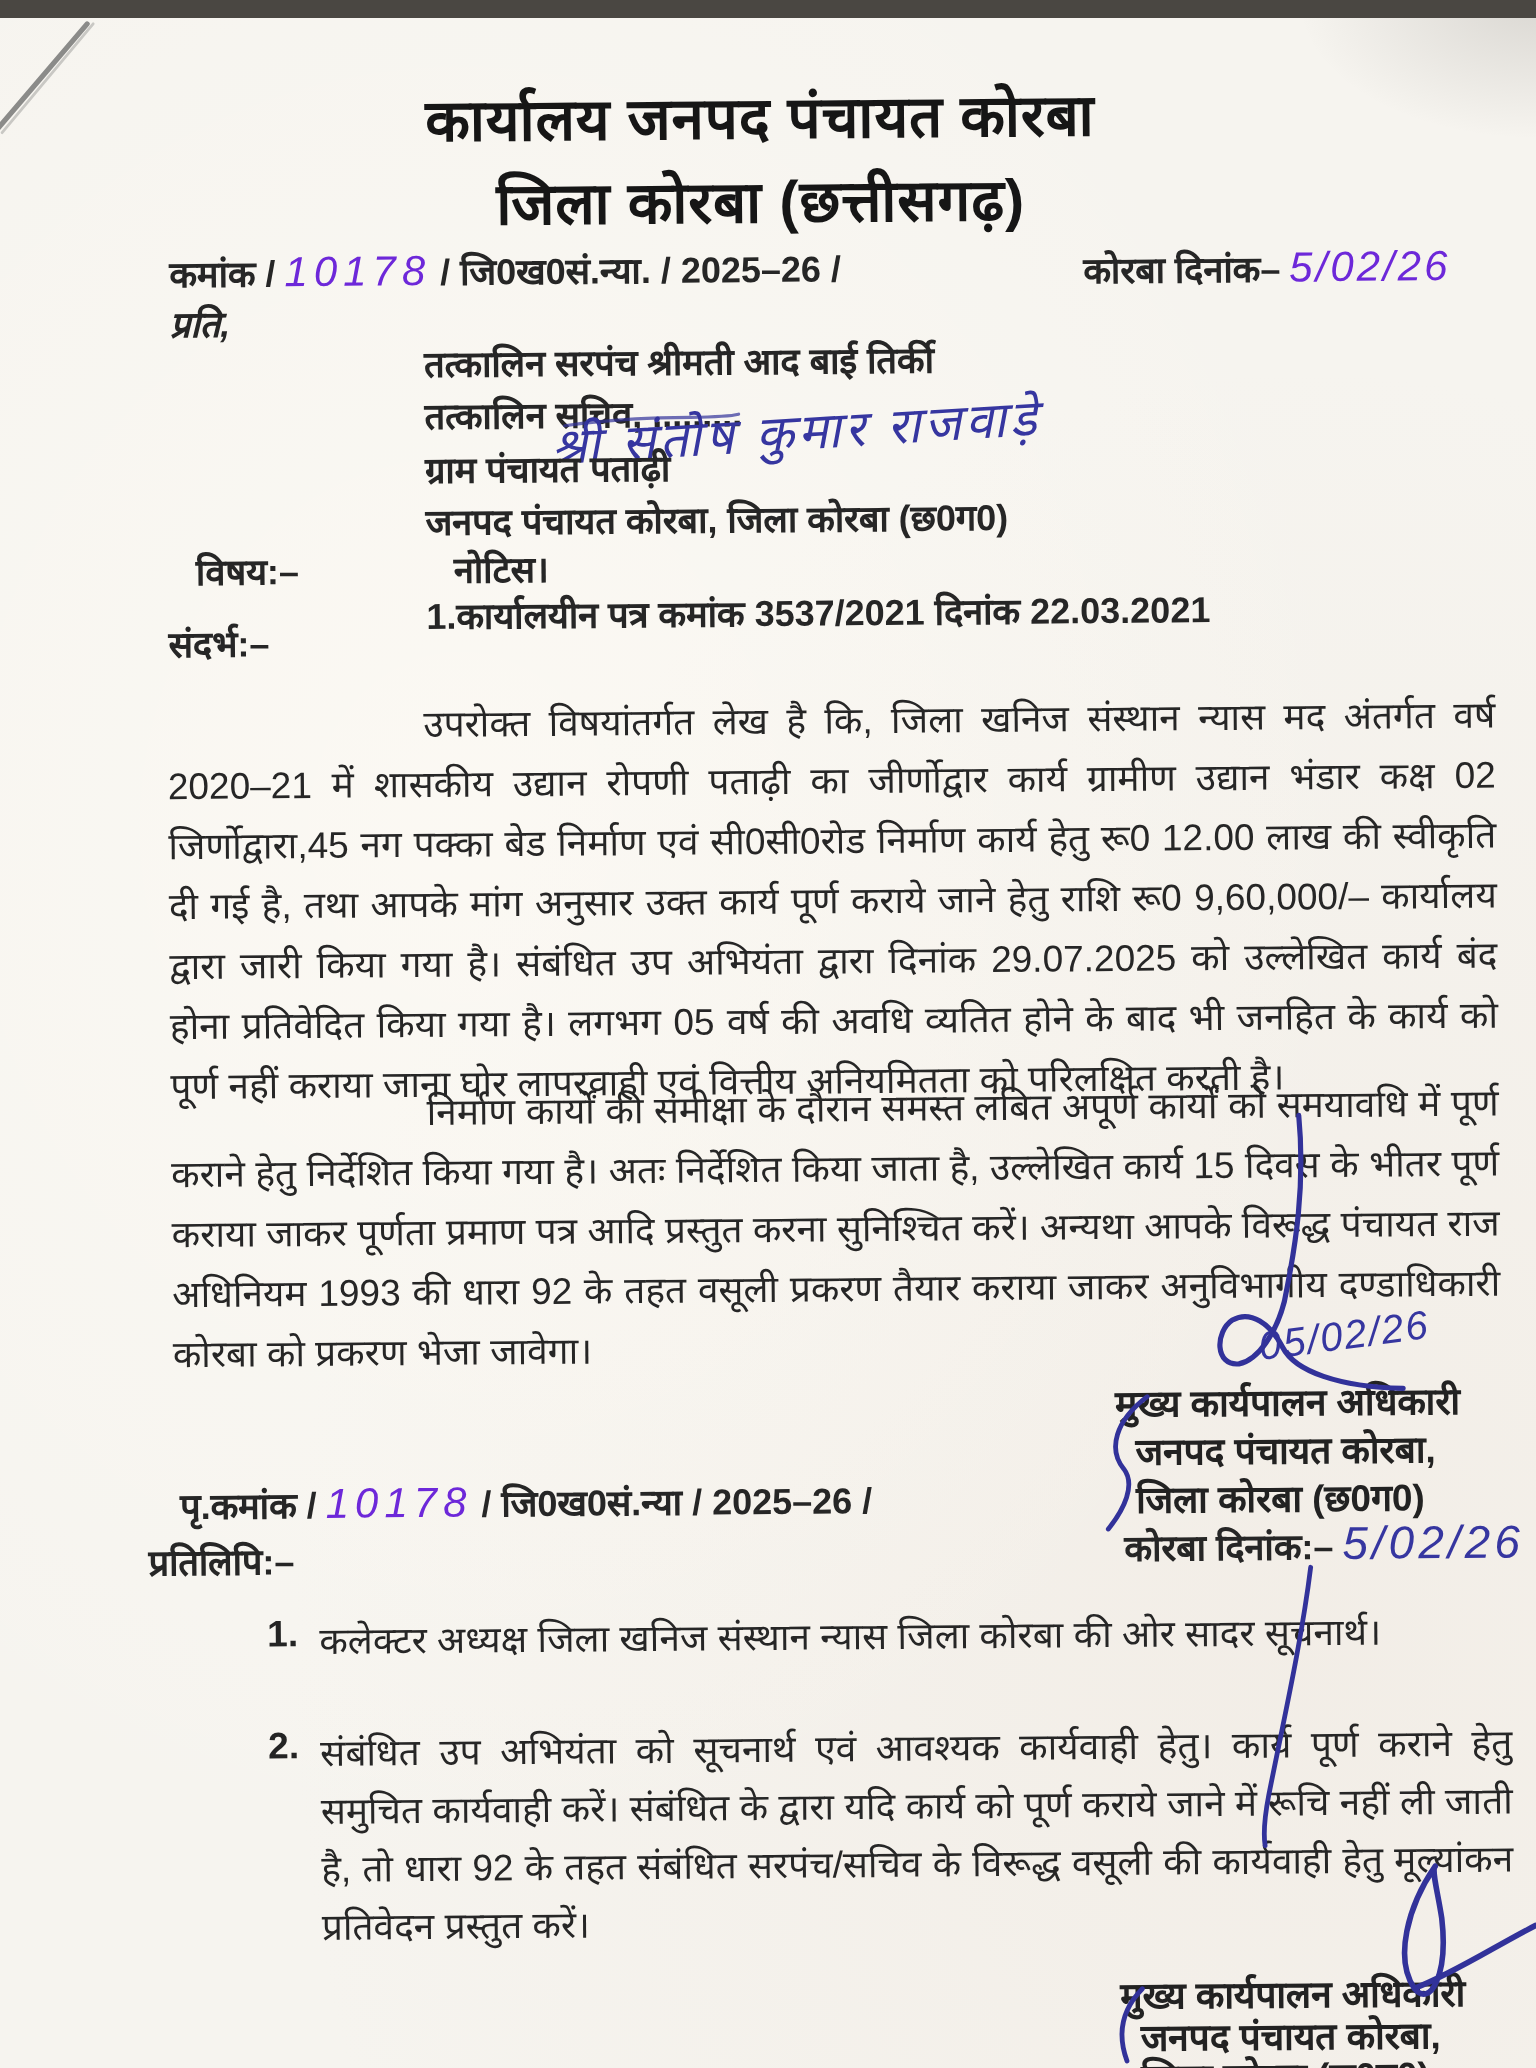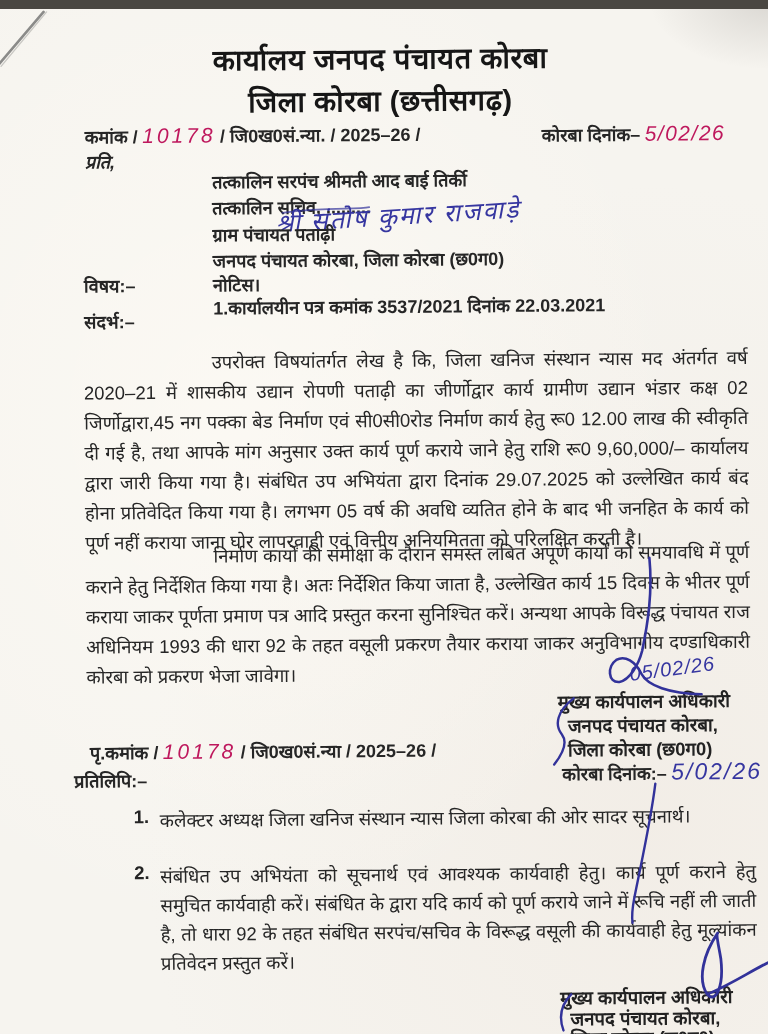--- a/index.html
+++ b/index.html
@@ -16,21 +16,21 @@
   .paper-tint{position:absolute;inset:0;background:
     radial-gradient(ellipse at 30% 40%,rgba(255,252,246,.6),rgba(0,0,0,0) 60%),
     radial-gradient(ellipse at 85% 80%,rgba(235,225,215,.35),rgba(0,0,0,0) 55%);z-index:0;}
 
   .abs{position:absolute;}
   .title{width:768px;text-align:center;font-weight:bold;color:#161616;
     font-size:29px;letter-spacing:.5px;}
   .printed{font-size:18px;color:#262626;}
   .semibold{font-weight:600;}
   .hw{font-style:italic;letter-spacing:1px;}
-  .ink-dark{color:#be185d;text-align:right;}
+  .ink-dark{color:#6d28d9;text-align:right;}
   .ink-blue{color:#3636a0;}
   .para{width:664px;text-align:justify;font-size:18.5px;line-height:30px;color:#262626;font-weight:500;}
   .indent{text-indent:128px;}
   .sig-line{font-size:18.5px;font-weight:600;color:#222;}
   .list-num{font-size:18.5px;font-weight:600;}
   .list-text{text-align:justify;font-size:18.5px;line-height:29px;font-weight:500;color:#262626;}
   svg.overlay{position:absolute;inset:0;z-index:6;pointer-events:none;}
   .hw-name{font-size:25px;transform:rotate(-3deg);letter-spacing:2px;}
   .hw-date-big{font-size:21px;letter-spacing:1.5px;}
 </style>
@@ -57,22 +57,22 @@
   </div>
 
   <div class="abs printed semibold" style="top:147px;left:88px;font-style:italic;">प्रति,</div>
 
   <div class="abs printed semibold" style="top:168px;left:215px;">तत्कालिन सरपंच श्रीमती आद बाई तिर्की</div>
   <div class="abs printed semibold" style="top:194px;left:215px;">तत्कालिन सचिव, .........</div>
   <div class="abs hw ink-blue hw-name" style="top:196px;left:278px;width:320px;">श्री संतोष कुमार राजवाड़े</div>
   <div class="abs printed semibold" style="top:221px;left:215px;">ग्राम पंचायत पताढ़ी</div>
   <div class="abs printed semibold" style="top:247px;left:215px;">जनपद पंचायत कोरबा, जिला कोरबा (छ0ग0)</div>
 
-  <div class="abs printed semibold" style="top:271px;left:86px;">विषय:–</div>
-  <div class="abs printed semibold" style="top:271px;left:215px;">नोटिस।</div>
+  <div class="abs printed semibold" style="top:271px;left:100px;">विषय:–</div>
+  <div class="abs printed semibold" style="top:271px;left:229px;">नोटिस।</div>
   <div class="abs printed semibold" style="top:307px;left:86px;">संदर्भ:–</div>
   <div class="abs printed semibold" style="top:294px;left:215px;">1.कार्यालयीन पत्र कमांक 3537/2021 दिनांक 22.03.2021</div>
 
   <div class="abs para indent" style="top:346px;left:85px;">उपरोक्त विषयांतर्गत लेख है कि, जिला खनिज संस्थान न्यास मद अंतर्गत वर्ष 2020–21 में शासकीय उद्यान रोपणी पताढ़ी का जीर्णोद्वार कार्य ग्रामीण उद्यान भंडार कक्ष 02 जिर्णोद्वारा,45 नग पक्का बेड निर्माण एवं सी0सी0रोड निर्माण कार्य हेतु रू0 12.00 लाख की स्वीकृति दी गई है, तथा  आपके मांग अनुसार उक्त कार्य पूर्ण कराये जाने हेतु राशि रू0 9,60,000/– कार्यालय द्वारा जारी किया गया है। संबंधित उप अभियंता द्वारा दिनांक 29.07.2025 को उल्लेखित कार्य बंद होना प्रतिवेदित किया गया है। लगभग 05 वर्ष की अवधि व्यतित होने के बाद भी जनहित के कार्य को पूर्ण नहीं कराया जाना घोर लापरवाही एवं वित्तीय अनियमितता को परिलक्षित करती है।</div>
   <div class="abs para indent" style="top:540px;left:85px;">निर्माण कार्यों की समीक्षा के दौरान समस्त लंबित अपूर्ण कार्यों को समयावधि में पूर्ण कराने हेतु निर्देशित किया गया है। अतः निर्देशित किया जाता है, उल्लेखित कार्य 15 दिवस के भीतर पूर्ण कराया जाकर पूर्णता प्रमाण पत्र आदि प्रस्तुत करना सुनिश्चित करें। अन्यथा आपके विरूद्ध पंचायत राज अधिनियम 1993 की धारा 92 के तहत वसूली प्रकरण तैयार कराया जाकर अनुविभागीय दण्डाधिकारी कोरबा को  प्रकरण भेजा जावेगा।</div>
 
   <div class="abs hw ink-blue" style="top:660px;left:628px;font-size:20px;transform:rotate(-7deg);letter-spacing:1px;">05/02/26</div>
   <div class="abs sig-line" style="top:690px;left:556px;">मुख्य कार्यपालन अधिकारी</div>
   <div class="abs sig-line" style="top:714px;left:566px;">जनपद पंचायत कोरबा,</div>
   <div class="abs sig-line" style="top:738px;left:566px;">जिला कोरबा (छ0ग0)</div>

